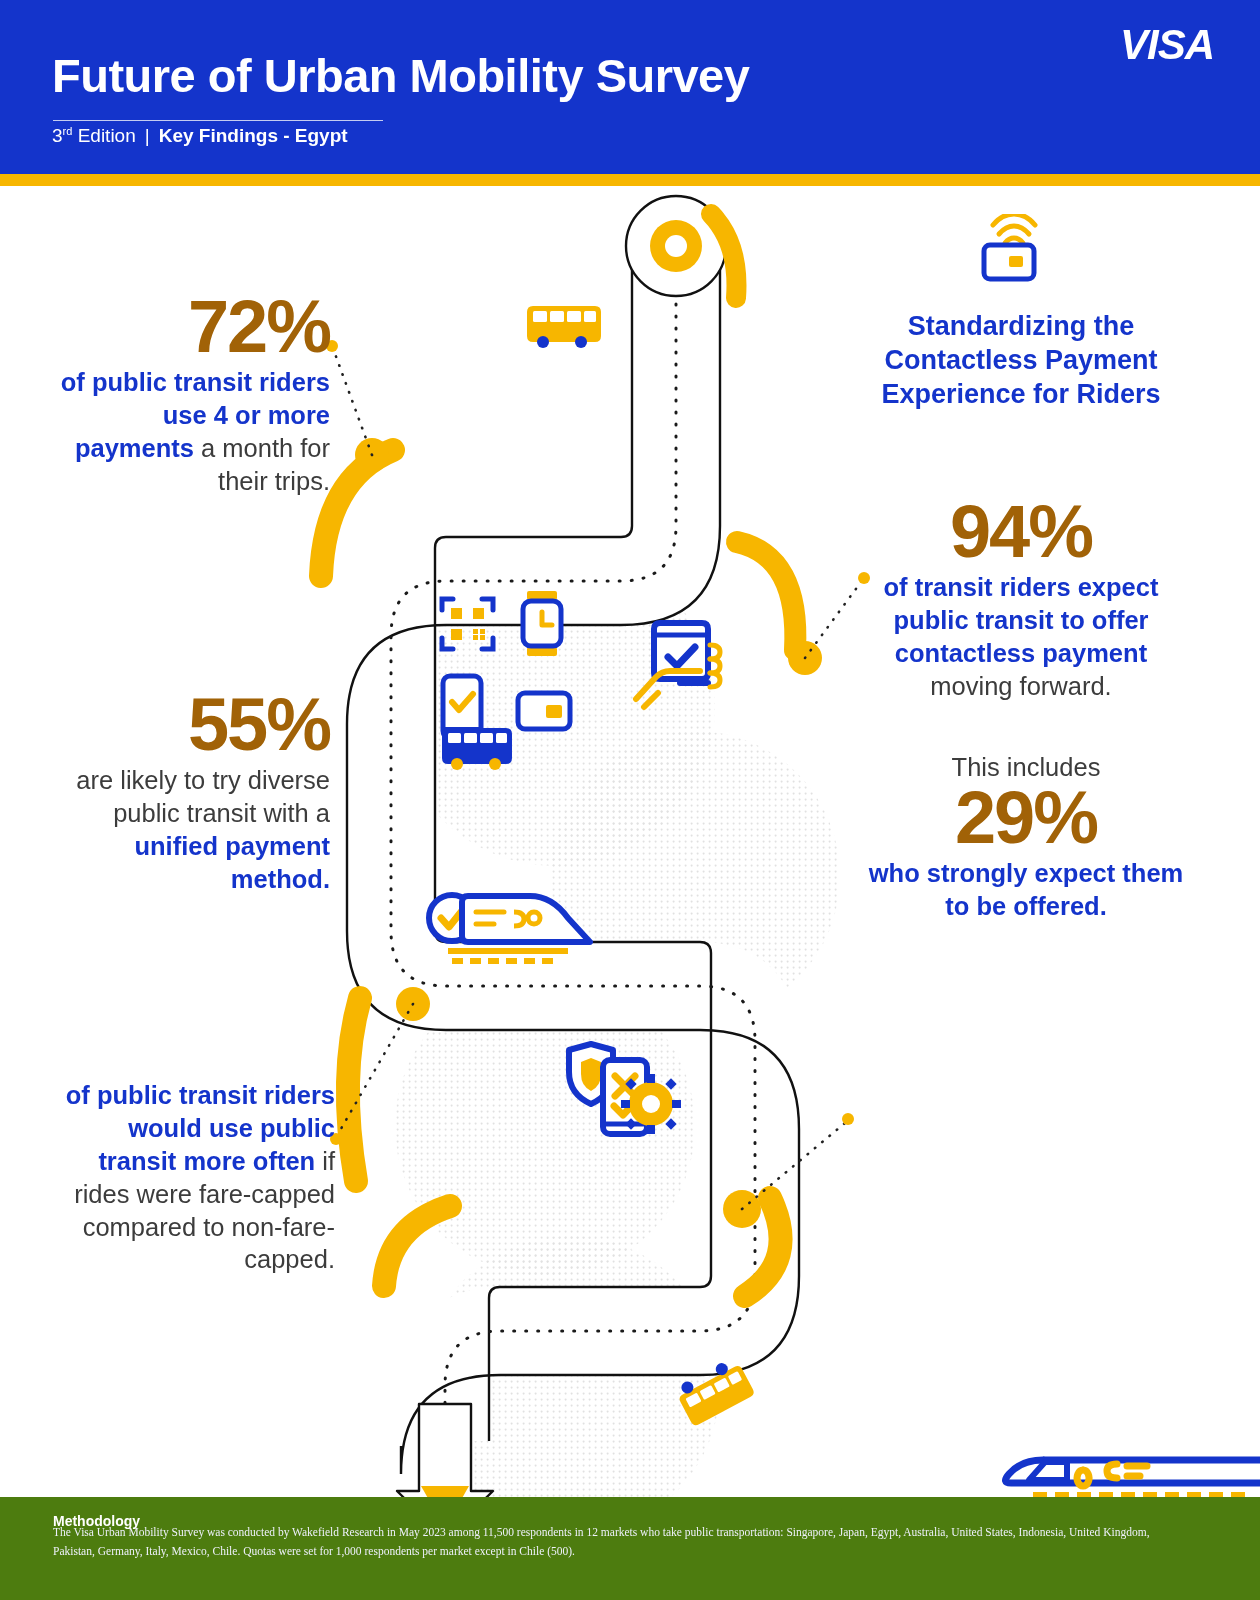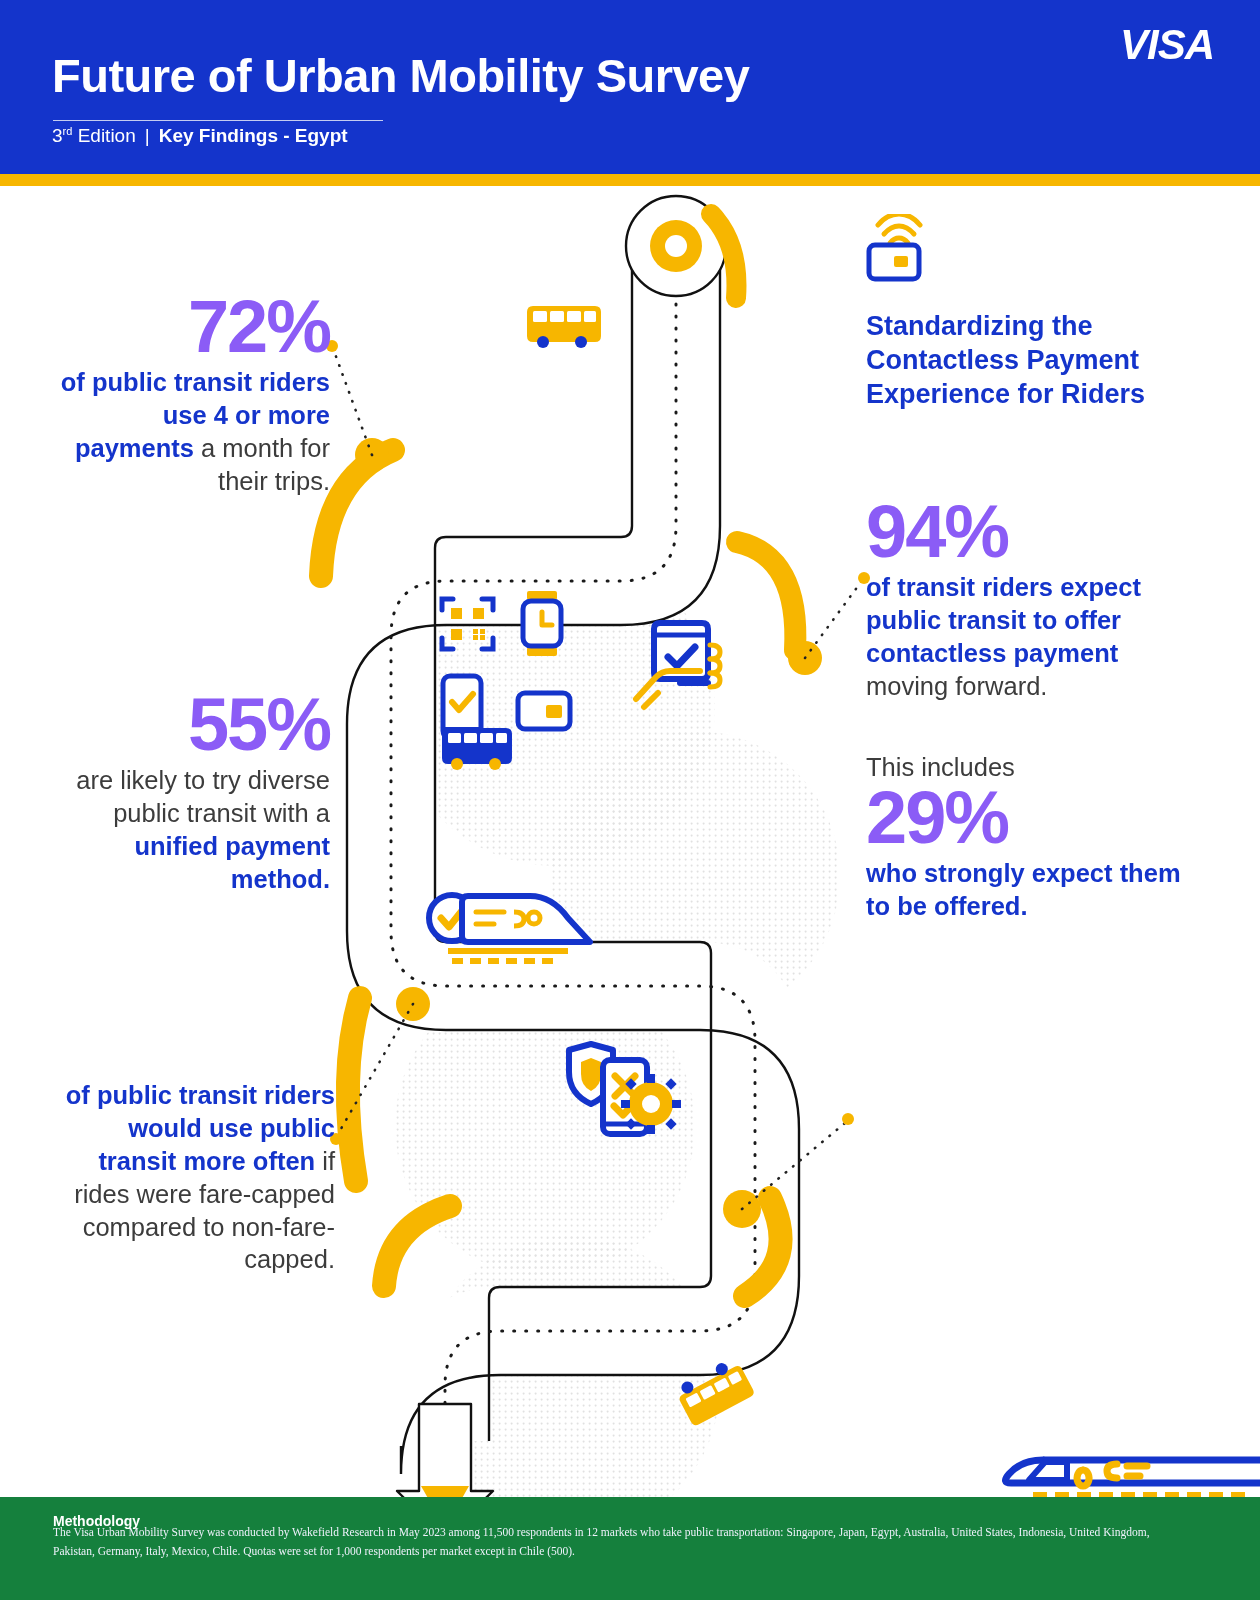--- a/index.html
+++ b/index.html
@@ -43,30 +43,30 @@
     color:#ffffff;font-size:42px;font-weight:bold;font-style:italic;
     letter-spacing:-1px;line-height:1;text-align:right;
   }
 
   
   .road{position:absolute;left:0;top:186px;width:1260px;height:1330px;}
 
   
   .stat{position:absolute;}
   .pct{
-    color:#8b5cf6;font-size:74px;font-weight:bold;line-height:0.95;
+    color:#a16207;font-size:74px;font-weight:bold;line-height:0.95;
     letter-spacing:-2px;
   }
   .body-text{
     font-size:25.5px;line-height:1.29;color:#3c3c3c;
     margin-top:4px;
   }
   .body-text b{color:#1434CB;font-weight:bold;}
   .ta-right{text-align:right;}
-  .ta-left{text-align:left;}
+  .ta-left{text-align:center;}
 
   
   #stat-72{left:40px;top:292px;width:290px;}
   #stat-55{left:60px;top:690px;width:270px;text-align:right;}
   #stat-52{left:50px;top:1075px;width:285px;}
 
   
   #heading-block{left:866px;top:214px;width:310px;}
   .heading-icon{position:relative;width:80px;height:70px;margin-bottom:22px;}
   .section-heading{
@@ -75,21 +75,21 @@
   #stat-94{left:866px;top:497px;width:310px;}
   #stat-65{left:866px;top:752px;width:320px;}
   .lead-in{font-size:25.5px;color:#3c3c3c;line-height:1.2;}
   #stat-68{left:866px;top:1028px;width:320px;}
 
   .train-deco{position:absolute;right:0px;top:1402px;width:265px;height:110px;}
 
   
   .footer{
     position:absolute;left:0;bottom:0;width:1260px;height:103px;
-    background:#15803d;color:#ffffff;
+    background:#4d7c0f;color:#ffffff;
   }
   .footer-title{
     position:absolute;left:53px;top:16px;font-size:14px;font-weight:bold;
   }
   .footer-body{
     position:absolute;left:53px;top:26px;width:1130px;
     font-size:11.5px;line-height:1.65;color:#eef1fb;font-family:Liberation Serif, serif;
   }
 </style>
 </head>

